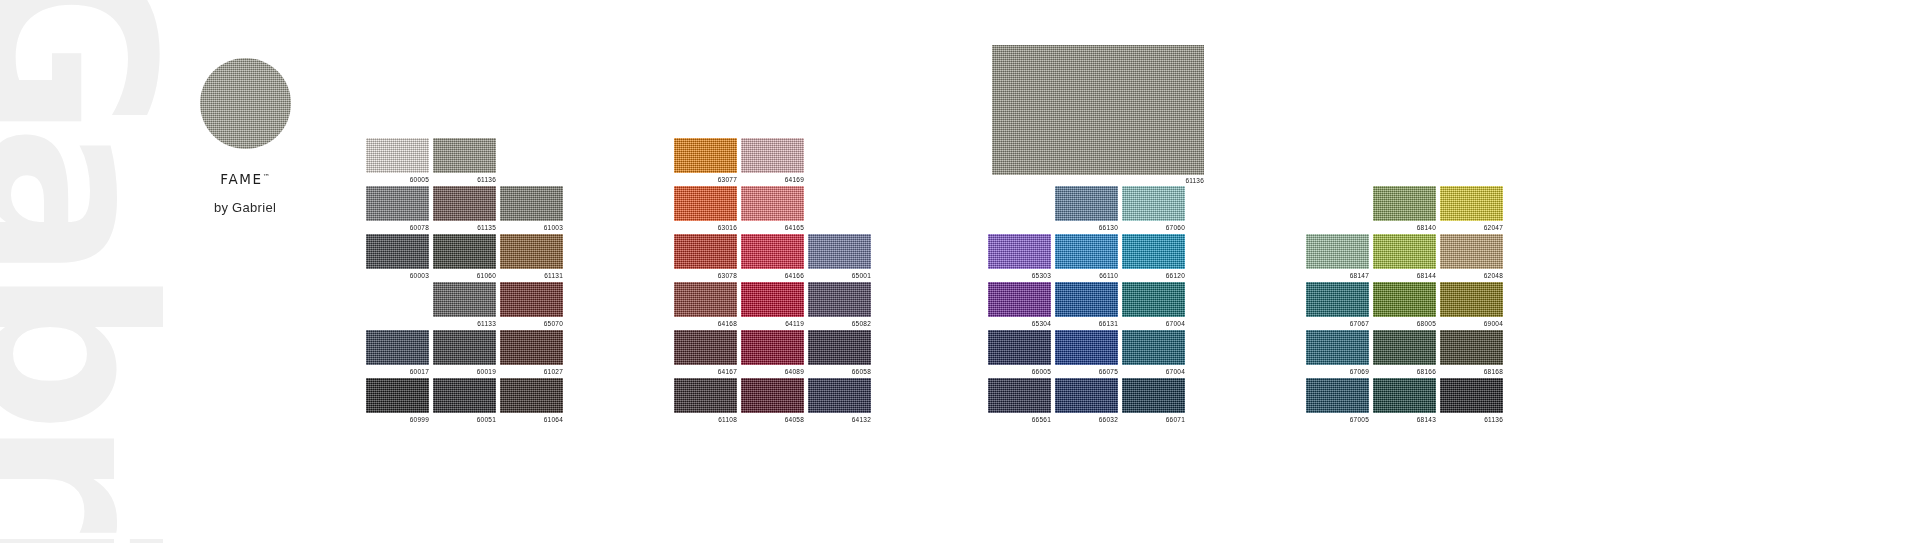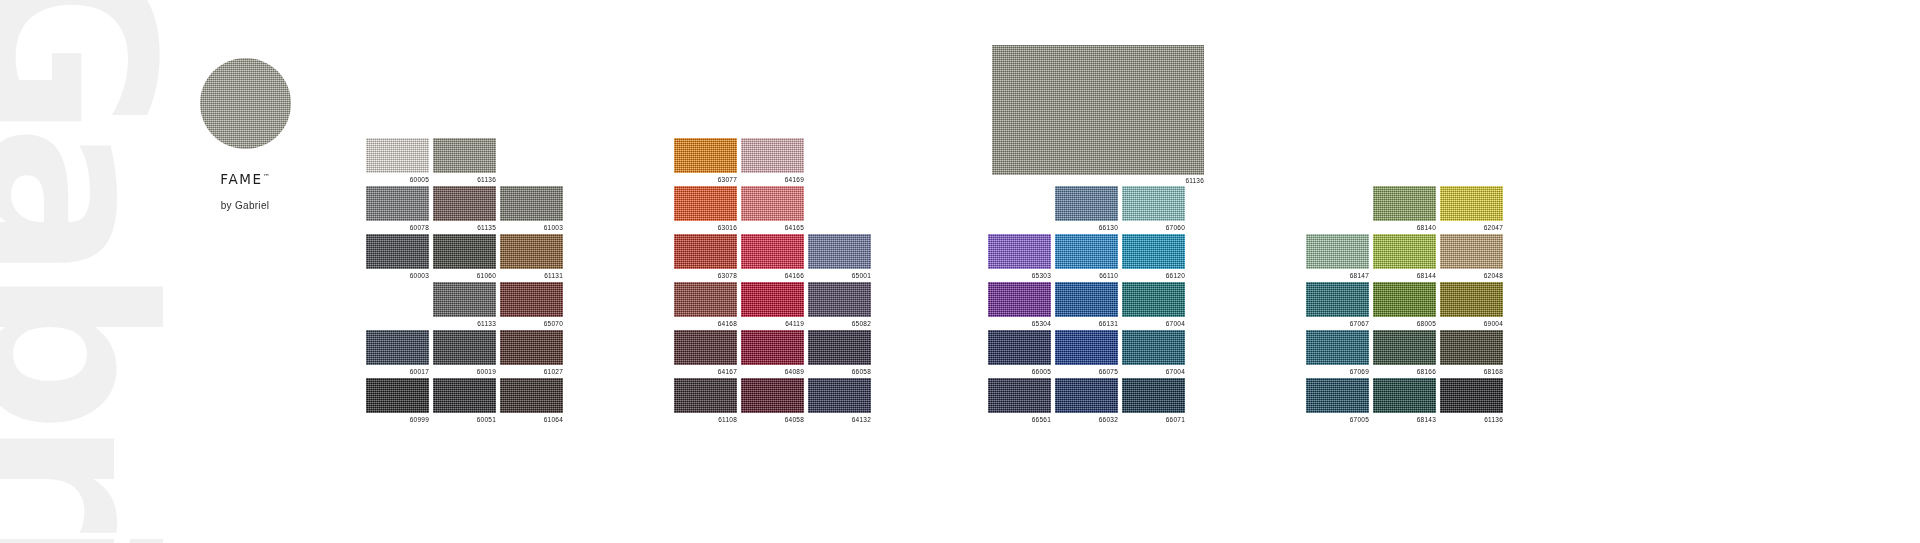--- a/index.html
+++ b/index.html
@@ -27,21 +27,21 @@
     background-color:#9a9a8c;
     background-image:
       repeating-linear-gradient(0deg, rgba(255,255,255,.30) 0 1px, rgba(0,0,0,.16) 1px 2px),
       repeating-linear-gradient(90deg, rgba(255,255,255,.26) 0 1px, rgba(0,0,0,.16) 1px 2px);
   }
   #brand-title{
     margin-top:22px;font-size:13.5px;letter-spacing:1.6px;color:#1d1d1d;font-weight:400;
     font-family:"DejaVu Sans","Liberation Sans",sans-serif;
   }
   #brand-title sup{font-size:7px;vertical-align:super;letter-spacing:0;}
-  #brand-sub{margin-top:13px;font-size:10px;color:#2b2b2b;letter-spacing:.3px;}
+  #brand-sub{margin-top:13px;font-size:13px;color:#2b2b2b;letter-spacing:.3px;}
 
   
   #hero{position:absolute;}
   #hero .chip{width:100%;height:100%;}
   #hero .code{
     font-size:6.5px;color:#1a1a1a;text-align:right;margin-top:3px;letter-spacing:.2px;
   }
 
   
   .group{position:absolute;}

